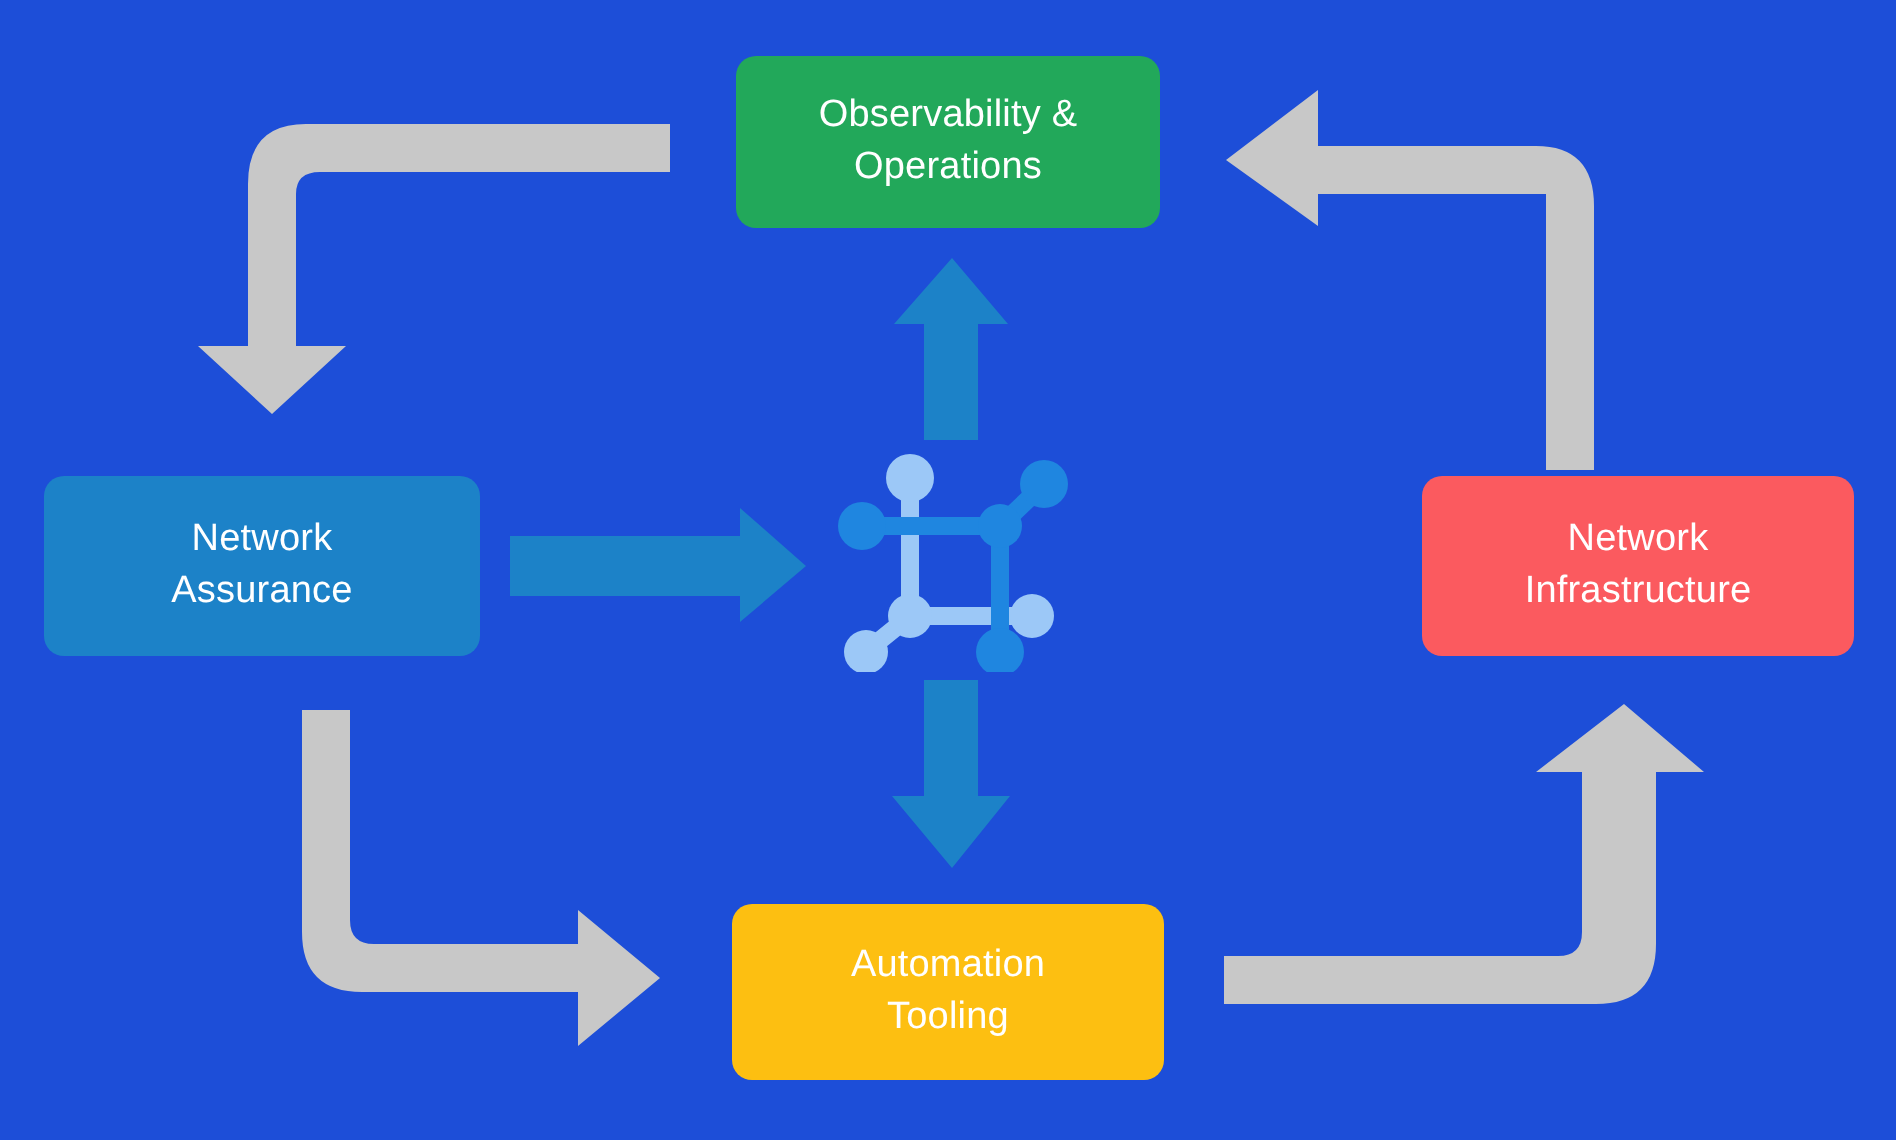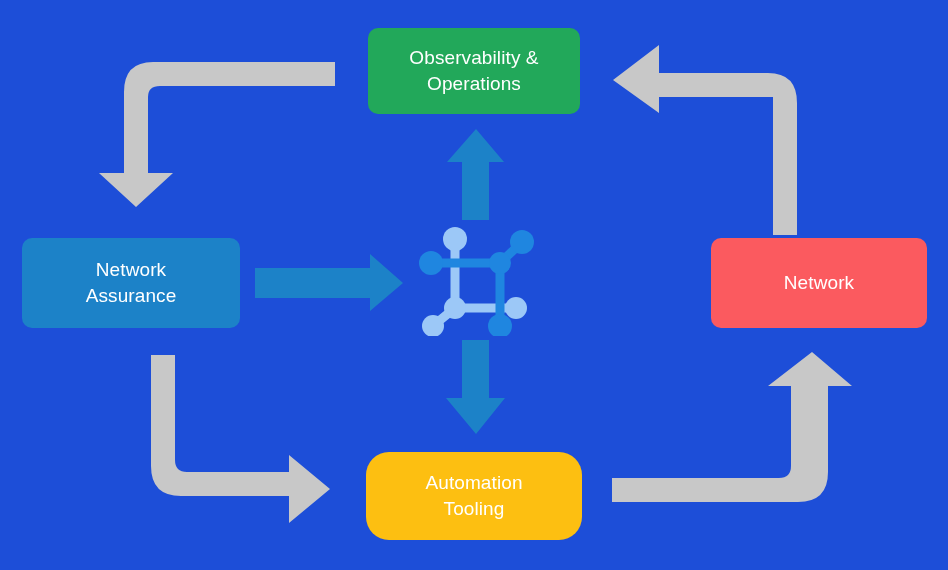--- a/index.html
+++ b/index.html
@@ -205,23 +205,24 @@
   <div class="node-box" id="box-network-operations" style="background: rgb(28, 130, 200); color: rgb(255, 255, 255);">
     <span>
       <span>Network</span><br>
       <span>Assurance</span>
     </span>
   </div>
 
   <div class="node-box" id="box-network-infrastructure" style="background: rgb(251, 90, 95); color: rgb(255, 255, 255);">
     <span>
       <span>Network</span><br>
-    </span>
-  </div>
-
-  <div class="node-box" id="box-automation-tooling" style="background: rgb(253, 191, 17); color: rgb(255, 255, 255); border-radius: 23px;">
+      <span>Infrastructure</span>
+    </span>
+  </div>
+
+  <div class="node-box" id="box-automation-tooling" style="background: rgb(253, 191, 17); color: rgb(255, 255, 255);">
     <span>
       <span>Automation</span><br>
       <span>Tooling</span>
     </span>
   </div>
 
 </div>
 
 </body></html>

